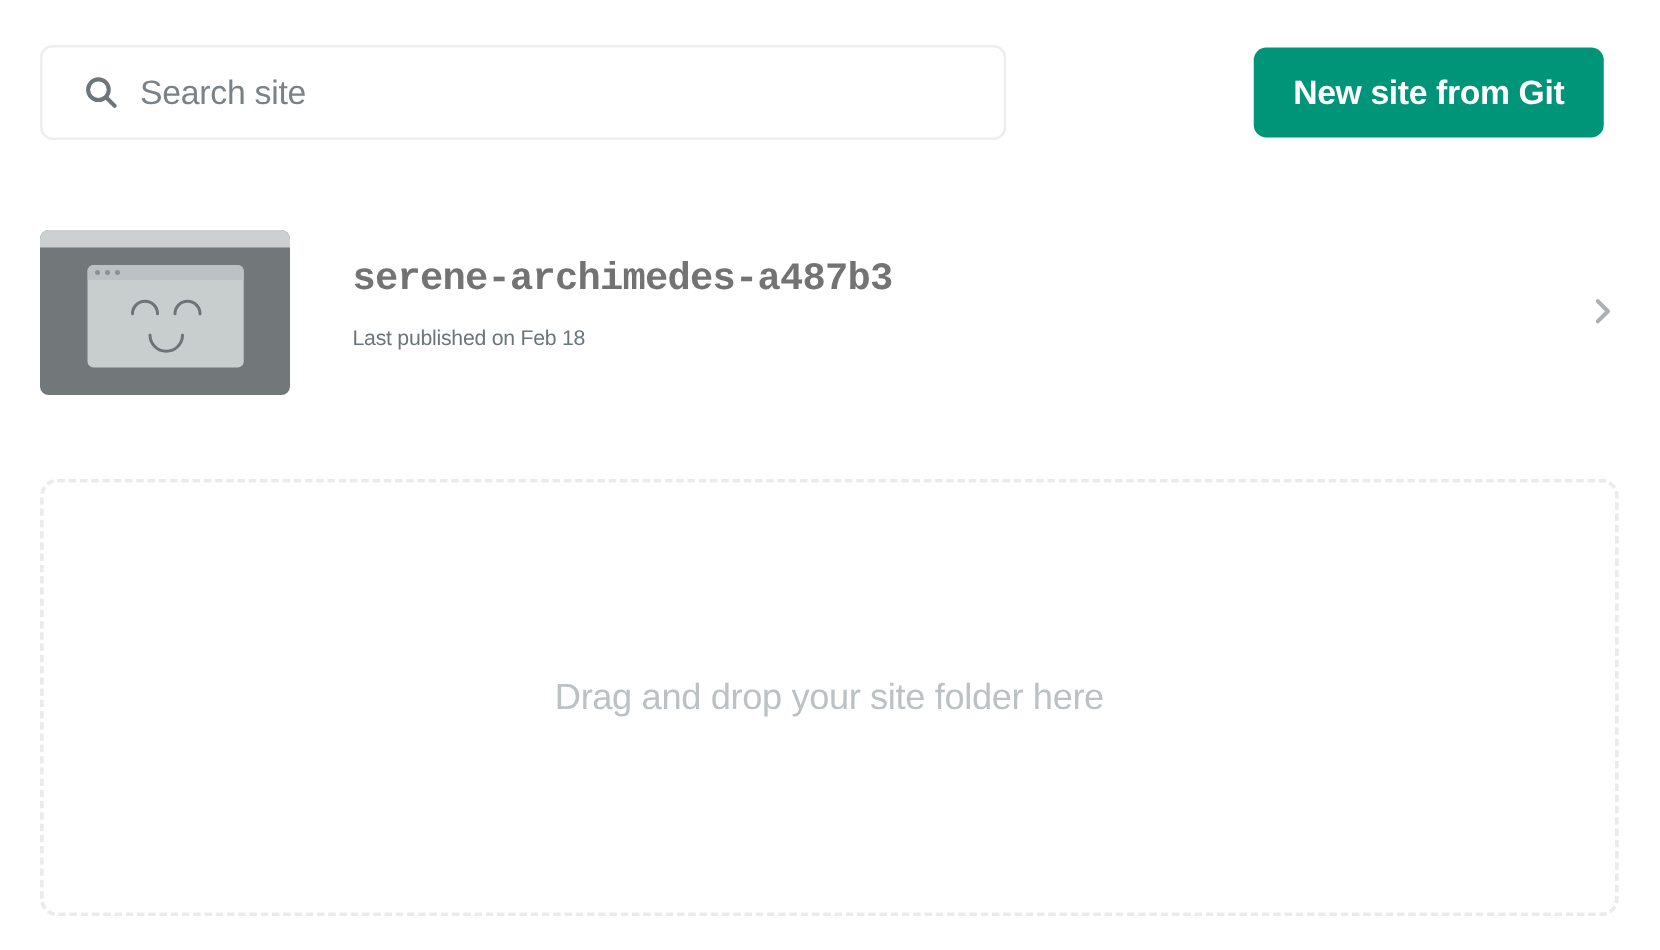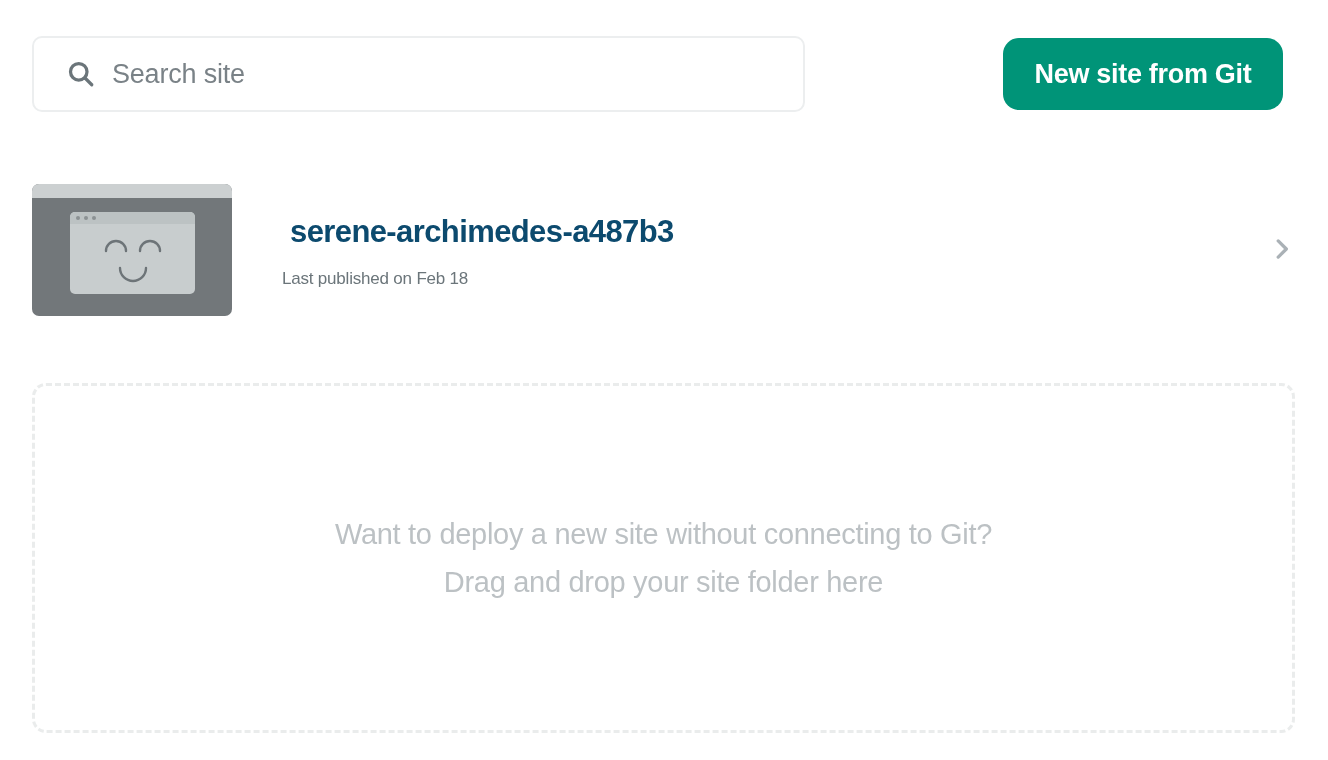--- a/index.html
+++ b/index.html
@@ -64,21 +64,21 @@
     opacity: 1;
   }
 
   .new-site-btn {
     position: absolute;
     left: 1003px;
     top: 38px;
     width: 280px;
     height: 72px;
     border: none;
-    border-radius: 16px;
+    border-radius: 10px;
     background: #009478;
     color: #ffffff;
     font-family: "Liberation Sans", sans-serif;
     font-size: 27px;
     font-weight: bold;
     letter-spacing: -0.3px;
     cursor: pointer;
     padding: 0;
   }
 
@@ -146,24 +146,25 @@
   }
 
   .site-text {
     position: absolute;
     left: 250px;
     top: 22px;
   }
   .site-name {
     font-size: 31px;
     font-weight: bold;
-    color: #0c4a6e;
+    color: #737373;
     letter-spacing: -0.6px;
     line-height: 36px;
-    margin: 8px;
+    margin: 0;
+    font-family: Liberation Mono, monospace;
   }
   .site-meta {
     font-size: 17px;
     color: #6b757a;
     letter-spacing: -0.2px;
     line-height: 30px;
     margin: 14px 0 0 0;
   }
 
   .chevron {
@@ -236,15 +237,14 @@
     <div class="site-name">serene-archimedes-a487b3</div>
     <div class="site-meta">Last published on Feb 18</div>
   </div>
 
   <svg class="chevron" viewBox="0 0 24 24" fill="none">
     <path d="M8.5 4.5 L16 12 L8.5 19.5" stroke="#aab1b6" stroke-width="3" stroke-linecap="round" stroke-linejoin="round"></path>
   </svg>
 </div>
 
 <div class="dropzone">
-  <div class="drop-line">Want to deploy a new site without connecting to Git?</div>
   <div class="drop-line">Drag and drop your site folder here</div>
 </div>
 
 </body></html>

